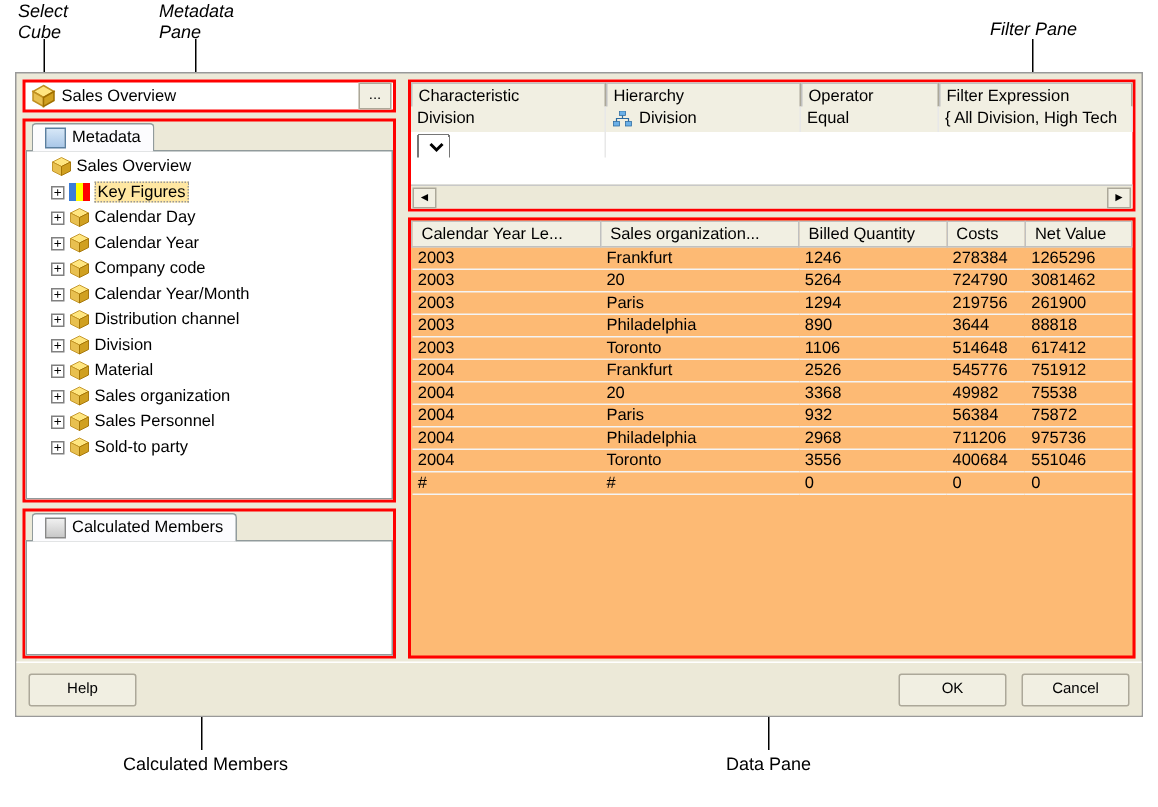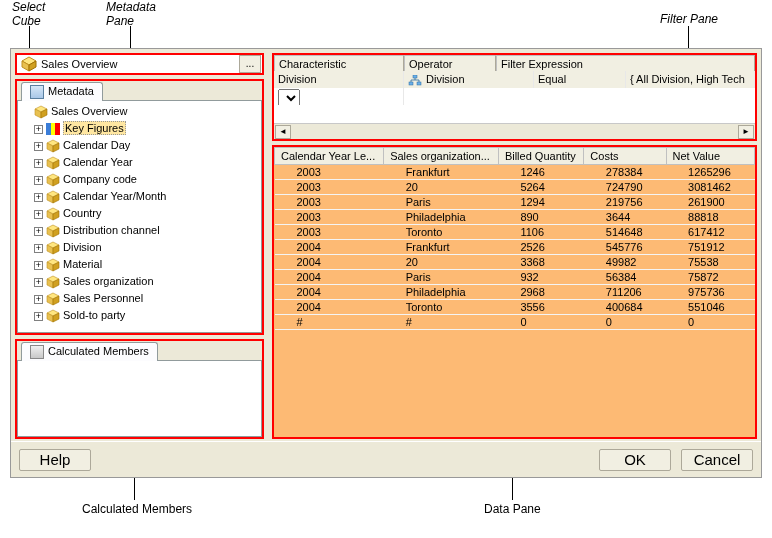--- a/index.html
+++ b/index.html
@@ -36,23 +36,23 @@
   .fgrid-head .fh { border:1px solid #c0c0c0; border-right:1px solid #aca899; background:#f1efe2; padding:2px 4px; height:18px; line-height:12px; font-size:11px; box-sizing:border-box;}
   .fgrid-row { display:flex; height:17px; }
   .fgrid-row .fc { padding:1px 4px; height:17px; line-height:15px; border-right:1px solid #e8e8e8; overflow:hidden;}
   .fgrid-row.gray .fc { color:#808080; }
   .fgrid-row.active { background:#f1efe2; }
   .scrollh { height:16px; background:#ece9d8; border-top:1px solid #c8c8c8; position:relative; margin-top:auto;}
   .scrollh .arrow { position:absolute; width:16px; height:14px; top:1px; border:1px solid #aca899; background:#f1efe2; font-size:8px; text-align:center; line-height:12px;}
   .datapanel { border:2px solid red; background:#fdba74; flex:1; overflow:hidden;}
   .dgrid { width:100%; border-collapse:collapse; font-size:11px;}
   .dgrid th { border:1px solid #c0c0c0; background:#f1efe2; font-weight:normal; text-align:left; padding:2px 6px; white-space:nowrap;}
-  .dgrid td { padding:1px 22px; border-bottom:1px solid #f4f4f4;}
+  .dgrid td { padding:1px 4px; border-bottom:1px solid #f4f4f4;}
   .bottombar { position:absolute; left:0; right:0; bottom:0; height:36px; background:#ece9d8; border-top:1px solid #fff; display:flex; align-items:center; padding:0 8px;}
-  .btn { border:1px solid #aca899; background:#f1efe2; width:72px; height:22px; font-size:15px; text-align:center; line-height:20px; border-radius:2px;}
+  .btn { border:1px solid #aca899; background:#f1efe2; width:72px; height:22px; font-size:10px; text-align:center; line-height:20px; border-radius:2px;}
   .bottombar .spacer { flex:1; }
   .hiericon { display:inline-block; width:14px; height:11px; vertical-align:middle; margin-right:4px;}
   .bottomcallouts { position:relative; width:772px; height:46px;}
   .bottomcallouts .lbl { position:absolute; font-size:12px;}
   .bottomcallouts .line { position:absolute; background:#000;}
 </style>
 </head>
 <body>
 
 <div class="callouts">
@@ -109,25 +109,20 @@
                   </svg></span><span>Company code</span></li>
               <li class="indent1"><span class="exp">+</span><span class="dimicon"><svg viewBox="0 0 14 14" width="14" height="14">
                     <polygon points="7,1 13,4 7,7 1,4" fill="#ffe680" stroke="#c09020" stroke-width="0.6"></polygon>
                     <polygon points="1,4 7,7 7,13 1,10" fill="#e8c050" stroke="#c09020" stroke-width="0.6"></polygon>
                     <polygon points="13,4 7,7 7,13 13,10" fill="#d0a020" stroke="#a07000" stroke-width="0.6"></polygon>
                   </svg></span><span>Calendar Year/Month</span></li>
               <li class="indent1"><span class="exp">+</span><span class="dimicon"><svg viewBox="0 0 14 14" width="14" height="14">
                     <polygon points="7,1 13,4 7,7 1,4" fill="#ffe680" stroke="#c09020" stroke-width="0.6"></polygon>
                     <polygon points="1,4 7,7 7,13 1,10" fill="#e8c050" stroke="#c09020" stroke-width="0.6"></polygon>
                     <polygon points="13,4 7,7 7,13 13,10" fill="#d0a020" stroke="#a07000" stroke-width="0.6"></polygon>
-                  </svg></span><span>Country</span></li>
-              <li class="indent1"><span class="exp">+</span><span class="dimicon"><svg viewBox="0 0 14 14" width="14" height="14">
-                    <polygon points="7,1 13,4 7,7 1,4" fill="#ffe680" stroke="#c09020" stroke-width="0.6"></polygon>
-                    <polygon points="1,4 7,7 7,13 1,10" fill="#e8c050" stroke="#c09020" stroke-width="0.6"></polygon>
-                    <polygon points="13,4 7,7 7,13 13,10" fill="#d0a020" stroke="#a07000" stroke-width="0.6"></polygon>
                   </svg></span><span>Distribution channel</span></li>
               <li class="indent1"><span class="exp">+</span><span class="dimicon"><svg viewBox="0 0 14 14" width="14" height="14">
                     <polygon points="7,1 13,4 7,7 1,4" fill="#ffe680" stroke="#c09020" stroke-width="0.6"></polygon>
                     <polygon points="1,4 7,7 7,13 1,10" fill="#e8c050" stroke="#c09020" stroke-width="0.6"></polygon>
                     <polygon points="13,4 7,7 7,13 13,10" fill="#d0a020" stroke="#a07000" stroke-width="0.6"></polygon>
                   </svg></span><span>Division</span></li>
               <li class="indent1"><span class="exp">+</span><span class="dimicon"><svg viewBox="0 0 14 14" width="14" height="14">
                     <polygon points="7,1 13,4 7,7 1,4" fill="#ffe680" stroke="#c09020" stroke-width="0.6"></polygon>
                     <polygon points="1,4 7,7 7,13 1,10" fill="#e8c050" stroke="#c09020" stroke-width="0.6"></polygon>
                     <polygon points="13,4 7,7 7,13 13,10" fill="#d0a020" stroke="#a07000" stroke-width="0.6"></polygon>
@@ -154,20 +149,21 @@
       <div class="calcpanel">
         <div><span class="tab calc">Calculated Members</span></div>
         <div class="calcbody"></div>
       </div>
     </div>
 
     <div class="rightcol">
       <div class="filterpanel">
         <div class="fgrid-head">
           <div class="fh" style="width:130px">Characteristic</div>
+          <div class="fh" style="width:130px">Hierarchy</div>
           <div class="fh" style="width:92px">Operator</div>
           <div class="fh" style="flex:1">Filter Expression</div>
         </div>
         <div id="filter-body">
             <div class="fgrid-row active">
               <div class="fc" style="width:130px">Division</div>
               <div class="fc" style="width:130px"><span class="hiericon"><svg viewBox="0 0 14 11" width="14" height="11">
                     <rect x="5" y="0" width="4" height="3" fill="#6bb0e8" stroke="#2a6aa0" stroke-width="0.5"></rect>
                     <rect x="1" y="7" width="4" height="3" fill="#6bb0e8" stroke="#2a6aa0" stroke-width="0.5"></rect>
                     <rect x="9" y="7" width="4" height="3" fill="#6bb0e8" stroke="#2a6aa0" stroke-width="0.5"></rect>

